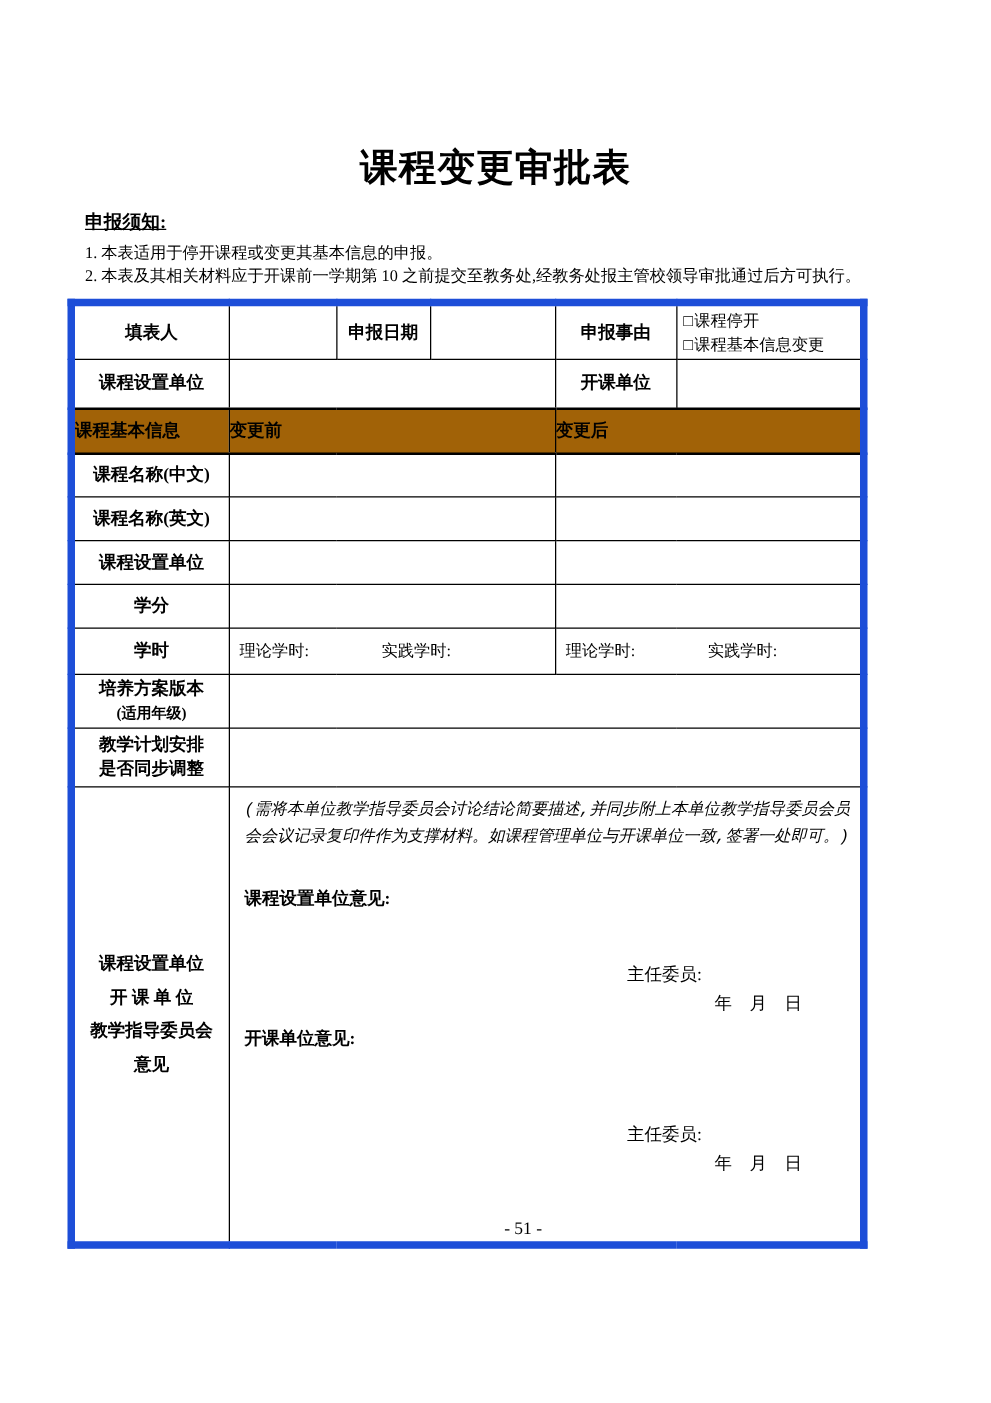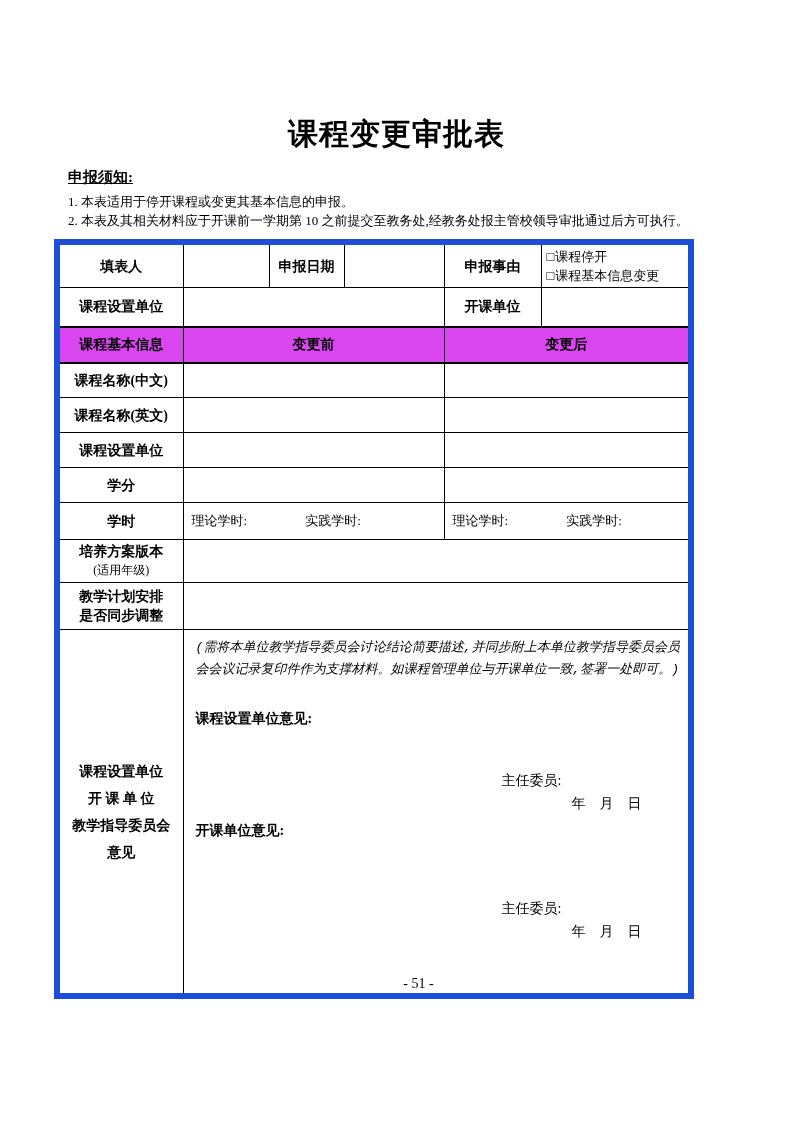--- a/index.html
+++ b/index.html
@@ -51,39 +51,39 @@
     font-weight: bold;
     text-align: center;
     line-height: 19px;
   }
   td.input-cell { background: #fff; }
 
   tr.r1 td { height: 43px; }
   tr.r2 td { height: 39px; }
   tr.gray td {
     height: 36px;
-    background: #d946ef;
-    font-weight: bold; text-align: center;
+    background: #a16207;
+    font-weight: bold; 
     border-top: 2px solid #000;
     border-bottom: 2px solid #000;
   }
   tr.info td { height: 35px; }
   tr.hours td { height: 37px; }
   tr.plan td { height: 43px; }
   tr.sched td { height: 47px; }
   tr.opinion td { height: 365px; vertical-align: top; }
 
   .options-cell { padding: 2px 0 2px 5px; }
   .option { font-size: 13px; line-height: 19px; font-weight: normal; white-space: nowrap; }
   .option .cb { font-size: 13px; margin-right: 1px; }
 
   .hours-wrap { display: flex; font-size: 13px; font-weight: normal; padding-left: 8px; }
   .hours-wrap .h2 { margin-left: 58px; }
 
-  .sub-lbl { font-size: 12px; font-weight: normal; }
+  .sub-lbl { font-size: 12px; font-weight: bold; }
 
   .op-label-cell { vertical-align: middle !important; }
   .op-label { line-height: 27px; font-weight: bold; text-align: center; white-space: pre; }
 
   .opinion-body { position: relative; width: 100%; height: 363px; }
   .op-note {
     position: absolute; top: 7px; left: 12px; right: 8px;
     font-style: italic; font-size: 13px; line-height: 22px;
     text-align: justify;
     font-family: Liberation Mono, monospace;

